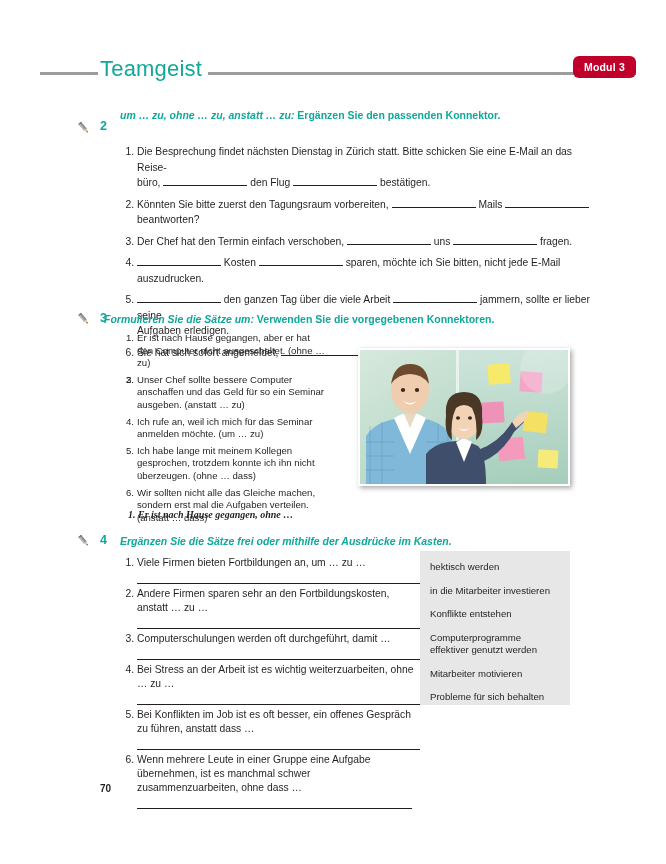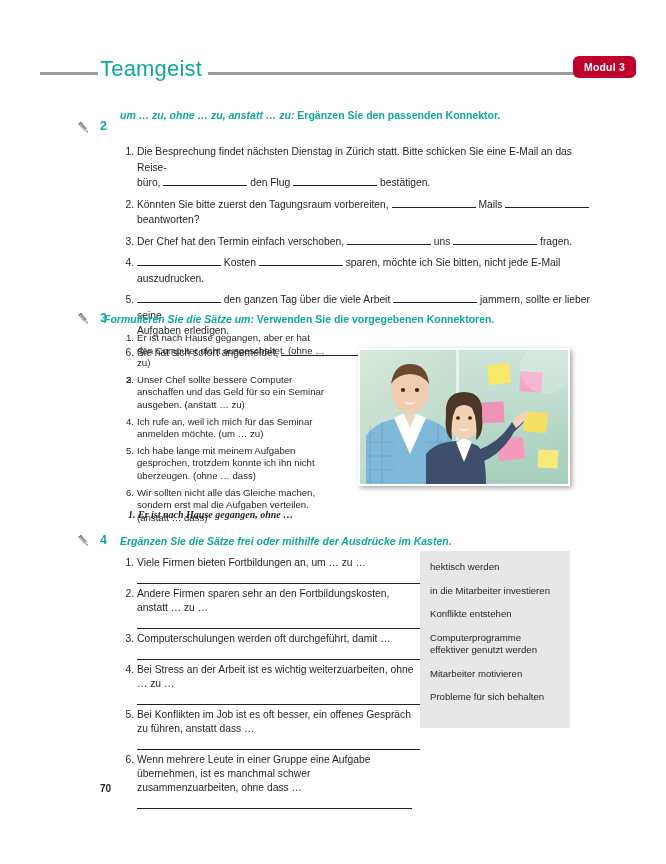--- a/index.html
+++ b/index.html
@@ -157,21 +157,21 @@
   .wline {
     border-bottom: 1px solid #231f20;
     height: 13px;
     margin-top: 1px;
   }
 
   .wordbox {
     position: absolute;
     left: 420px; top: 551px;
     width: 150px;
-    padding: 10px 10px 24px 10px;
+    padding: 10px 10px 1px 10px;
     background: #e7e7e7;
     font-size: 9.6px;
     line-height: 12.5px;
     color: #231f20;
   }
   .wordbox div { margin-bottom: 11px; }
   .wordbox div:last-child { margin-bottom: 0; }
 
   .pagenum {
     position: absolute;
@@ -266,21 +266,21 @@
     <div class="item">
       <span class="n">3.</span>
       <span>Unser Chef sollte bessere Computer anschaffen und das Geld für so ein Seminar ausgeben. (anstatt … zu)</span>
     </div>
     <div class="item">
       <span class="n">4.</span>
       <span>Ich rufe an, weil ich mich für das Seminar anmelden möchte. (um … zu)</span>
     </div>
     <div class="item">
       <span class="n">5.</span>
-      <span>Ich habe lange mit meinem Aufgaben gesprochen, trotzdem konnte ich ihn nicht überzeugen. (ohne … dass)</span>
+      <span>Ich habe lange mit meinem Kollegen gesprochen, trotzdem konnte ich ihn nicht überzeugen. (ohne … dass)</span>
     </div>
     <div class="item">
       <span class="n">6.</span>
       <span>Wir sollten nicht alle das Gleiche machen, sondern erst mal die Aufgaben verteilen. (anstatt … dass)</span>
     </div>
   </div>
 
   <div class="handwrite" style="left:128px; top:509px;">1. Er ist nach Hause gegangen, ohne …</div>
 
   <div class="photo">

